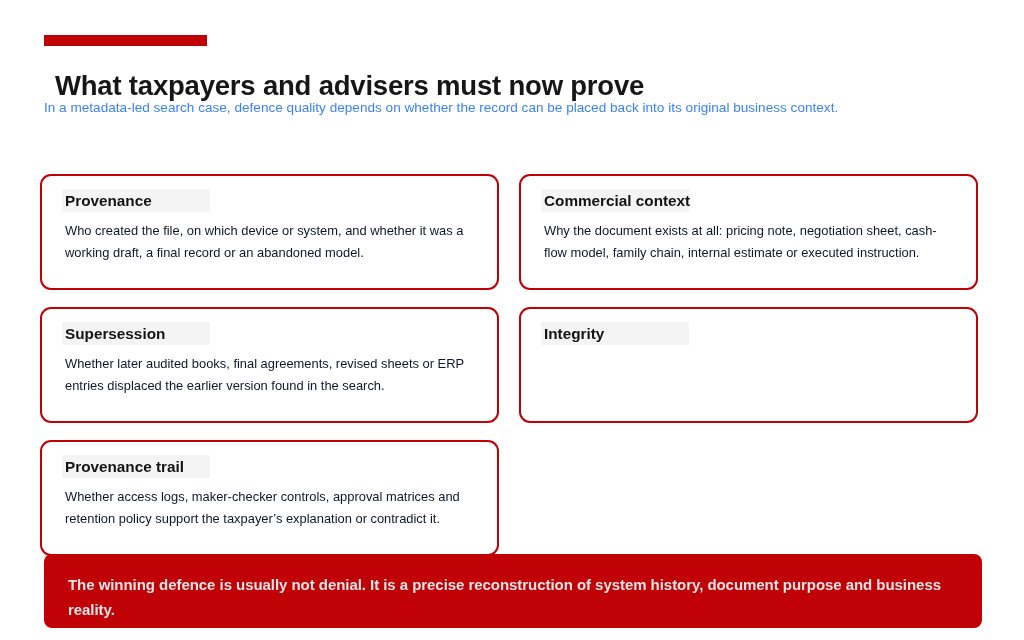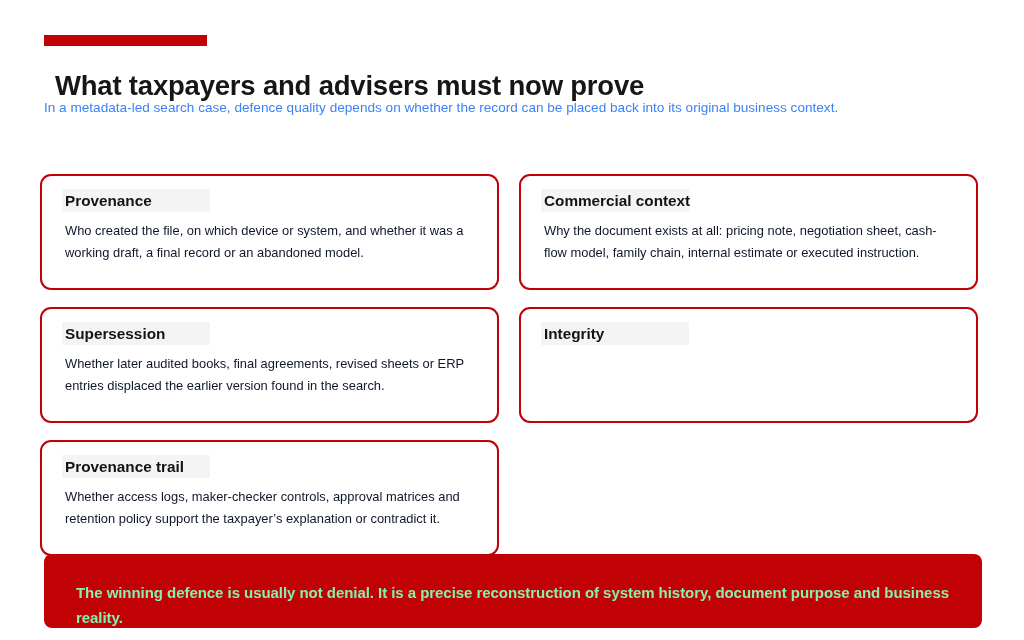--- a/index.html
+++ b/index.html
@@ -114,24 +114,24 @@
     left: 44px;
     top: 554px;
     width: 938px;
     height: 74px;
     box-sizing: border-box;
     background: #c00105;
     border-radius: 8px;
     padding: 14px 20px 0 20px;
   }
   .banner-text {
-    margin: 12px;
+    margin: 4px;
     font-size: 15px;
     font-weight: bold;
-    color: #86efac;
+    color: #e5e5e5;
     line-height: 25px;
     letter-spacing: -0.05px;
   }
 </style>
 </head>
 <body>
 
 <div class="page">
 
   <div class="accent-bar"></div>

